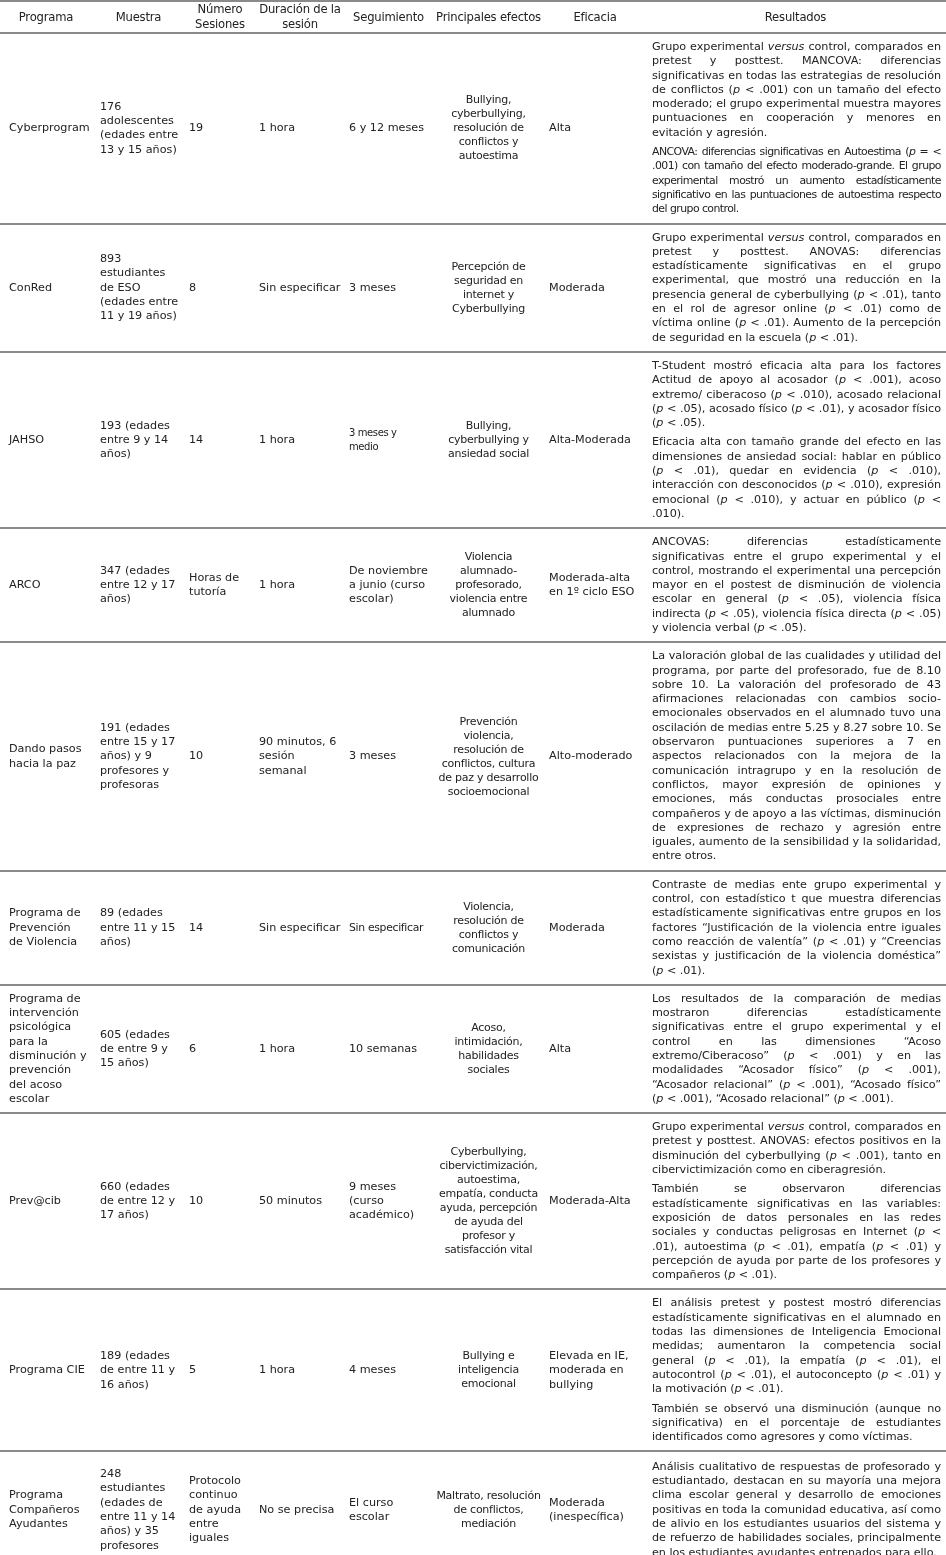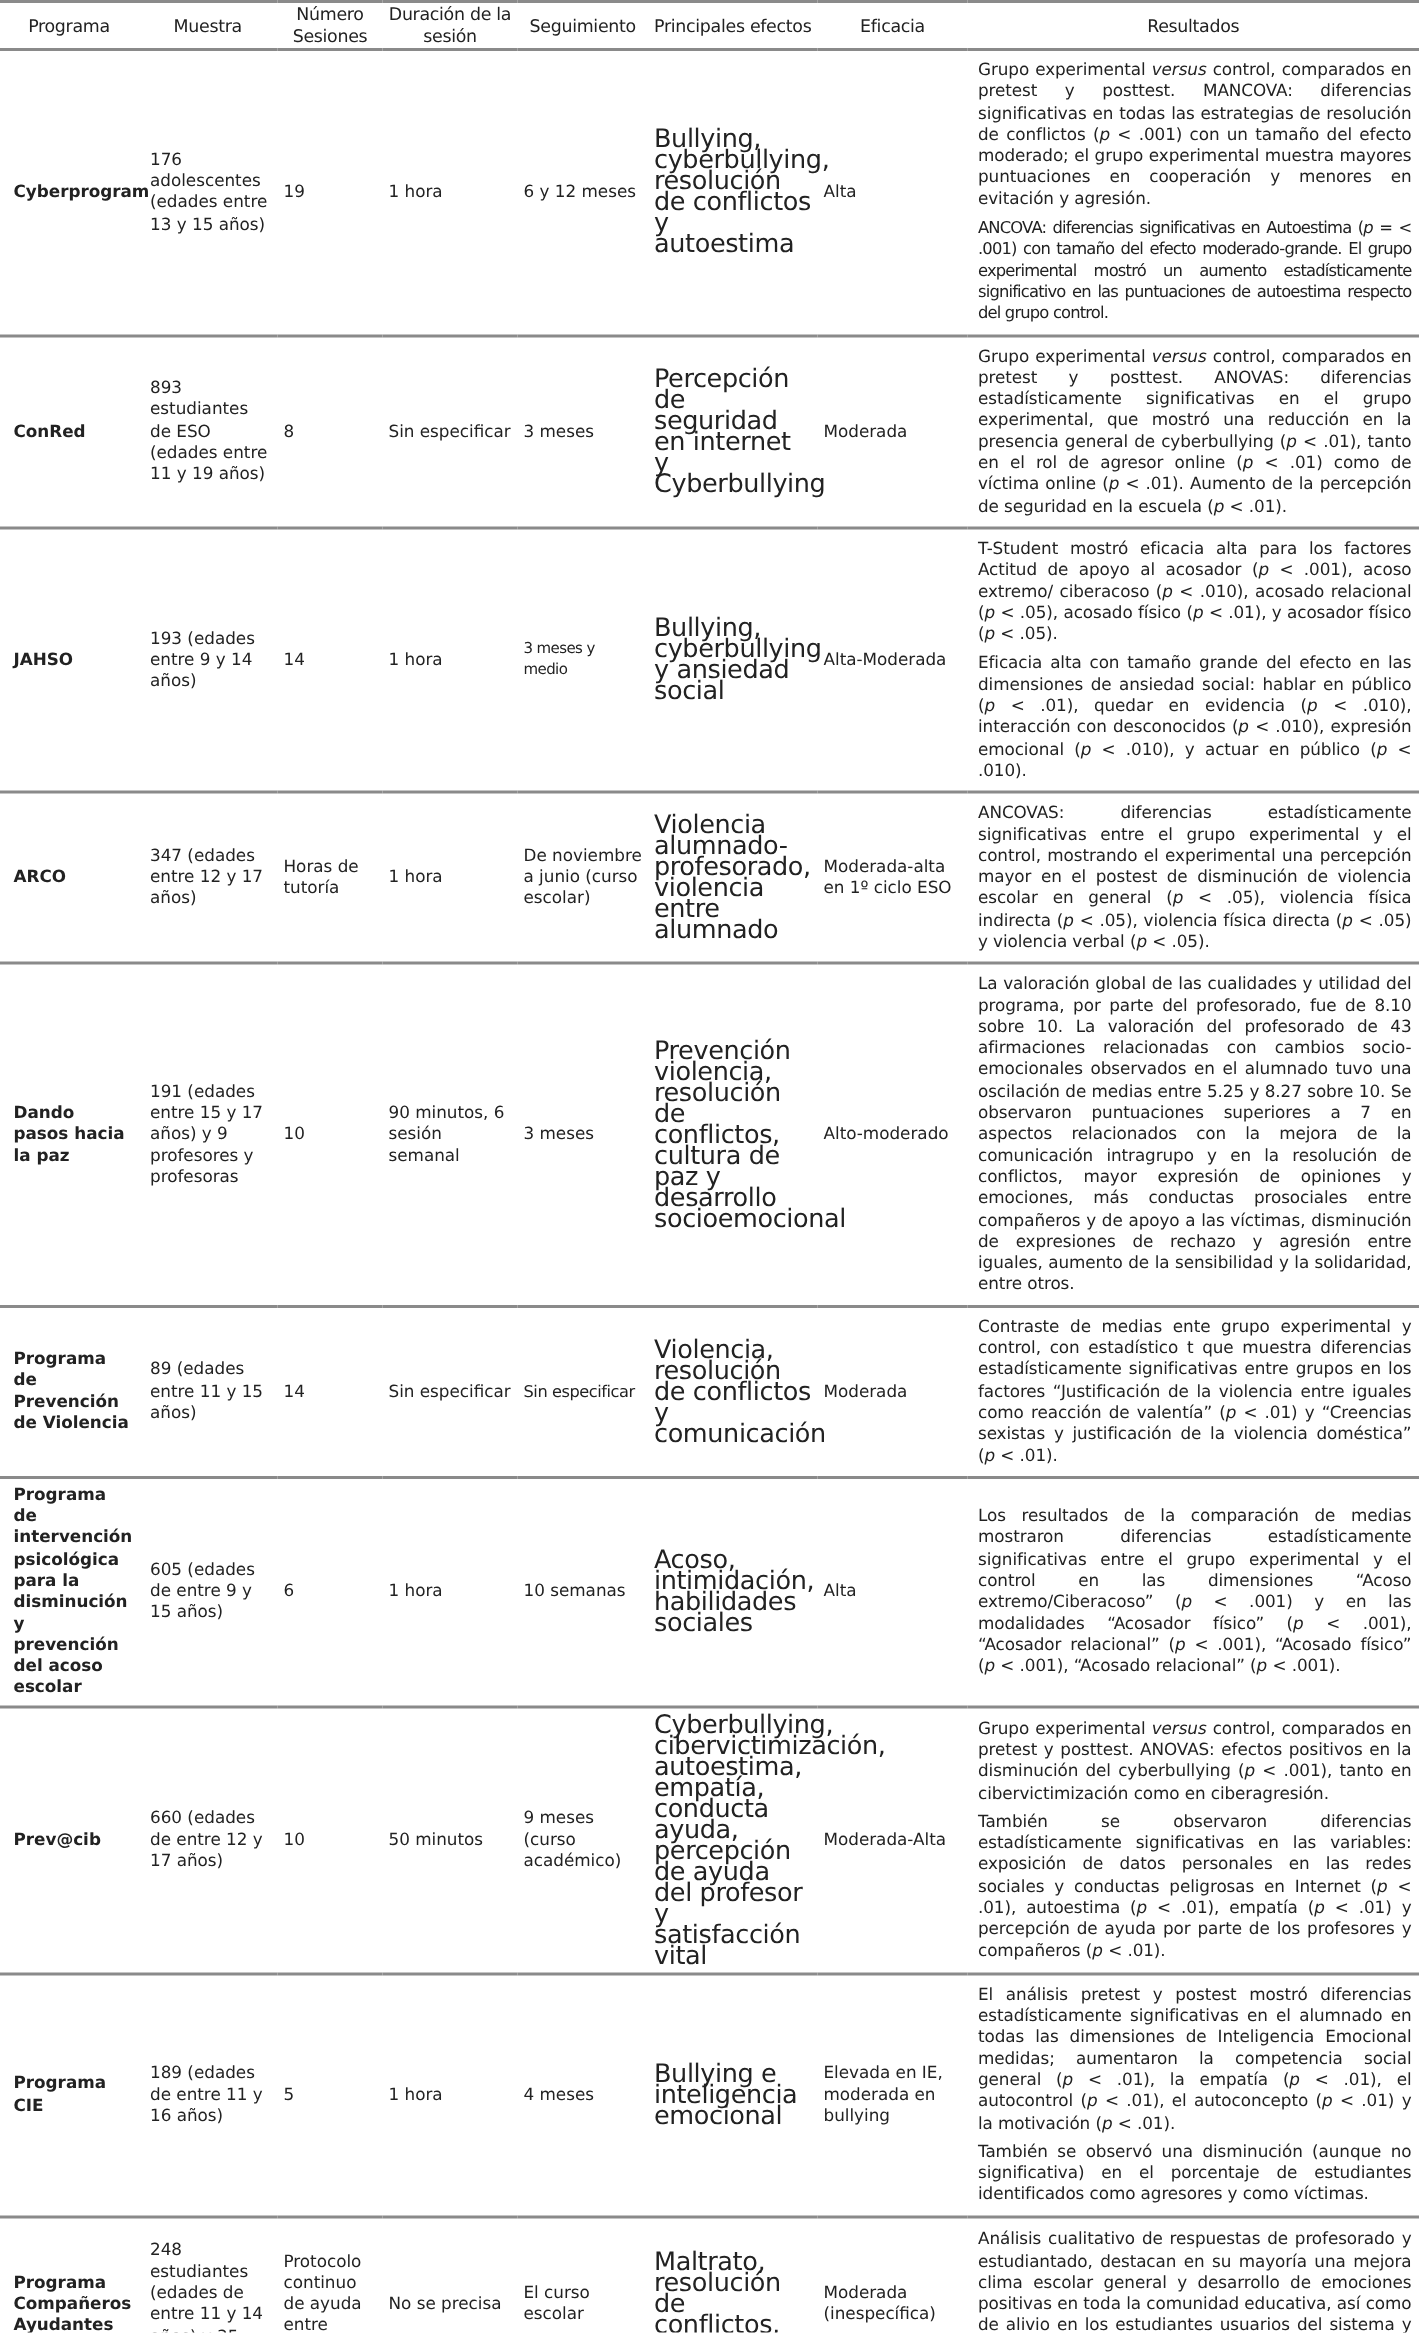--- a/index.html
+++ b/index.html
@@ -21,24 +21,24 @@
     border-bottom: 2px solid #8a8a8a;
     font-size: 11.6px;
     line-height: 15px;
     letter-spacing: -0.2px;
   }
   table.prog tbody td {
     vertical-align: middle;
     padding: 4px 4px;
     border-bottom: 2px solid #8a8a8a;
   }
-  td.c-prog { text-align: left; padding-left: 9px !important; font-weight: bold; }
+  td.c-prog { text-align: left; padding-left: 9px !important; }
   td.c-muestra { text-align: left; padding-left: 8px !important; }
   td.c-num, td.c-dur, td.c-seg, td.c-efic { }
-  td.c-efec { text-align: left; font-size: 17px; letter-spacing: -0.25px; line-height: 14px; }
+  td.c-efec { text-align: center; font-size: 11px; letter-spacing: -0.25px; line-height: 14px; }
   td.c-res {
     text-align: justify;
     font-size: 11.2px;
     line-height: 14.3px;
     padding: 6px 5px 6px 7px !important;
     letter-spacing: -0.05px;
   }
   td.c-res p { margin: 0; }
   td.c-res p + p { margin-top: 5px; }
   td.c-res .narrow { letter-spacing: -0.55px; font-size: 10.9px; }

